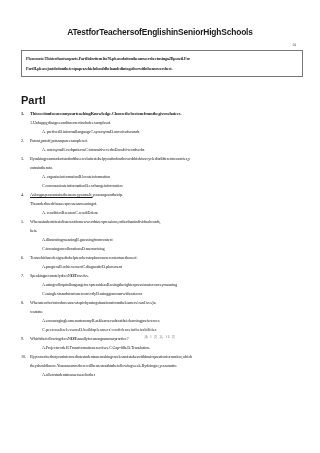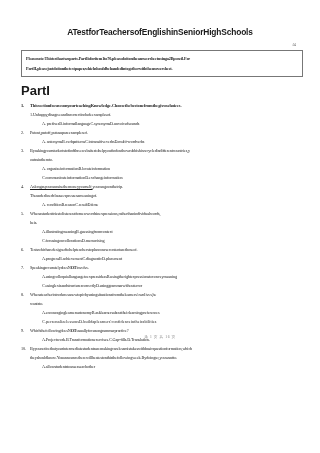--- a/index.html
+++ b/index.html
@@ -44,22 +44,22 @@
     font-weight:bold;
     font-size:4.2px;
     line-height:9.5px;
     letter-spacing:-0.15px;
     white-space:nowrap;
     overflow:hidden;
   }
   .part-heading{
     font-family:"Liberation Sans",sans-serif;
     font-weight:bold;
-    font-size:13px;
-    margin:6px 0 3px 21px;
+    font-size:11px;
+    margin:17px 0 3px 21px;
   }
   .section-intro{
     display:flex;
     margin:0 14px 0 21px;
     font-size:4.4px;
     line-height:9px;
     font-weight:bold;
     letter-spacing:-0.1px;
   }
   .section-intro .num{width:9px;flex:none;}

